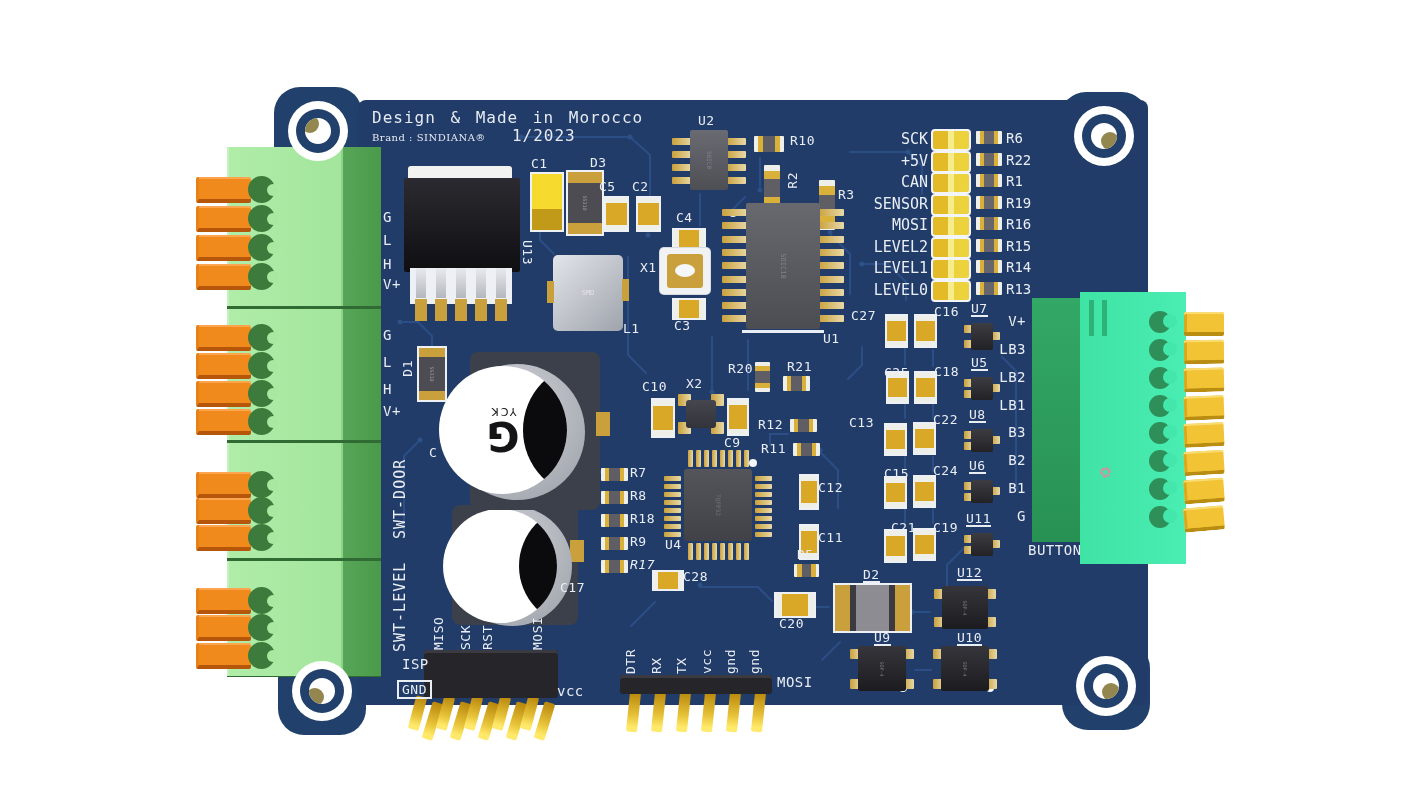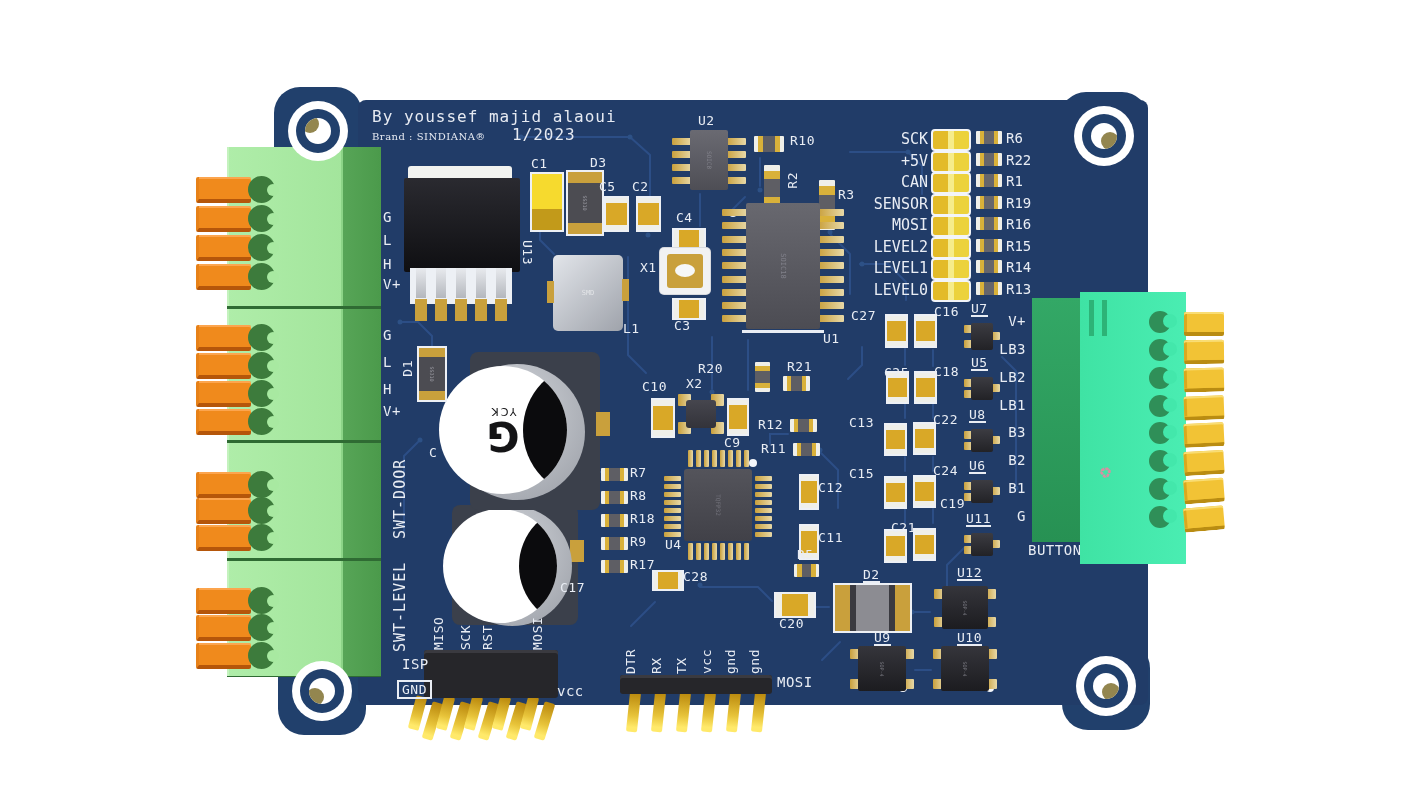--- a/index.html
+++ b/index.html
@@ -112,21 +112,21 @@
     <g fill="#F4F6FA">
       <circle cx="733" cy="213" r="4"></circle>
         <circle cx="427" cy="291" r="4.5"></circle>
         <circle cx="753" cy="463" r="4"></circle>
       <circle cx="903" cy="688" r="4"></circle>
         <circle cx="990" cy="688" r="4"></circle>
     </g>
   </svg>
 
   <div class="titleblock">
-    <div class="l2">By youssef majid alaoui</div>
+    <div class="l1">Design &amp; Made in Morocco</div>
     <div class="l3">
       <span class="brand">Brand : SINDIANA®</span><span class="date">1/2023</span>
     </div>
   </div>
 
   <div class="abs" style="left:0;top:0;z-index:20;">
     <div class="abs" style="left:408px;top:166px;width:104px;height:13px;background:#F2F3F0;border-radius:3px 3px 0 0;"></div>
     <div class="abs" style="left:404px;top:178px;width:116px;height:94px;background:linear-gradient(180deg,#2A2A30,#0F0F12);border-radius:2px;"></div>
     <div class="abs" style="left:410px;top:268px;width:102px;height:36px;background:#EDF0F5;"></div>
     <div id="u13-legs">
@@ -283,21 +283,21 @@
         <div class="abs" style="position: absolute; left: 0px; top: 0px; width: 13px; height: 12px; background: linear-gradient(90deg, rgb(201, 160, 60), rgb(232, 217, 168)); border-radius: 1px;"></div>
         <div class="abs" style="position: absolute; left: 33px; top: 0px; width: 13px; height: 12px; background: linear-gradient(90deg, rgb(201, 160, 60), rgb(232, 217, 168)); border-radius: 1px;"></div>
         <div class="abs" style="position: absolute; left: 0px; top: 28px; width: 13px; height: 12px; background: linear-gradient(90deg, rgb(201, 160, 60), rgb(232, 217, 168)); border-radius: 1px;"></div>
         <div class="abs" style="position: absolute; left: 33px; top: 28px; width: 13px; height: 12px; background: linear-gradient(90deg, rgb(201, 160, 60), rgb(232, 217, 168)); border-radius: 1px;"></div>
         <div class="abs" style="position: absolute; left: 8px; top: 6px; width: 30px; height: 28px; background: linear-gradient(rgb(70, 70, 78), rgb(51, 51, 58)); border-radius: 3px;"></div>
       </div>
       <span class="sk" style="left: 686px; top: 377px;">X2</span>
       <div class="abs" style="position: absolute; left: 727px; top: 398px; width: 18px; height: 34px; z-index: 30; border: 2px solid rgb(237, 240, 245); background: linear-gradient(rgb(239, 239, 233) 0px, rgb(239, 239, 233) 16%, rgb(217, 168, 39) 16%, rgb(217, 168, 39) 84%, rgb(239, 239, 233) 84%);"></div>
       <span class="sk" style="left: 724px; top: 436px;">C9</span>
       <div class="abs" style="position: absolute; left: 755px; top: 362px; width: 15px; height: 30px; z-index: 30; background: linear-gradient(rgb(239, 239, 233) 0px, rgb(239, 239, 233) 13%, rgb(217, 177, 58) 13%, rgb(217, 177, 58) 30%, rgb(94, 94, 100) 30%, rgb(94, 94, 100) 70%, rgb(217, 177, 58) 70%, rgb(217, 177, 58) 87%, rgb(239, 239, 233) 87%); border-radius: 1px;"></div>
-      <span class="sk" style="left: 698px; top: 362px;">R20</span>
+      <span class="sk" style="left: 728px; top: 362px;">R20</span>
       <div class="abs" style="position: absolute; left: 783px; top: 376px; width: 27px; height: 15px; z-index: 30; background: linear-gradient(90deg, rgb(239, 239, 233) 0px, rgb(239, 239, 233) 13%, rgb(217, 177, 58) 13%, rgb(217, 177, 58) 30%, rgb(94, 94, 100) 30%, rgb(94, 94, 100) 70%, rgb(217, 177, 58) 70%, rgb(217, 177, 58) 87%, rgb(239, 239, 233) 87%); border-radius: 1px;"></div>
       <span class="sk" style="left: 787px; top: 360px;">R21</span>
       <div class="abs" style="position: absolute; left: 790px; top: 419px; width: 27px; height: 13px; z-index: 30; background: linear-gradient(90deg, rgb(239, 239, 233) 0px, rgb(239, 239, 233) 13%, rgb(217, 177, 58) 13%, rgb(217, 177, 58) 30%, rgb(94, 94, 100) 30%, rgb(94, 94, 100) 70%, rgb(217, 177, 58) 70%, rgb(217, 177, 58) 87%, rgb(239, 239, 233) 87%); border-radius: 1px;"></div>
       <span class="sk" style="left: 758px; top: 418px;">R12</span>
       <div class="abs" style="position: absolute; left: 793px; top: 443px; width: 27px; height: 13px; z-index: 30; background: linear-gradient(90deg, rgb(239, 239, 233) 0px, rgb(239, 239, 233) 13%, rgb(217, 177, 58) 13%, rgb(217, 177, 58) 30%, rgb(94, 94, 100) 30%, rgb(94, 94, 100) 70%, rgb(217, 177, 58) 70%, rgb(217, 177, 58) 87%, rgb(239, 239, 233) 87%); border-radius: 1px;"></div>
       <span class="sk" style="left: 761px; top: 442px;">R11</span>
       <div class="abs" style="position: absolute; left: 664px; top: 450px; width: 108px; height: 110px; z-index: 30;">
         <div class="abs" style="position: absolute; left: 24px; top: 0px; width: 5px; height: 17px; background: linear-gradient(90deg, rgb(201, 160, 60), rgb(232, 217, 168)); border-radius: 1px;"></div>
         <div class="abs" style="position: absolute; left: 24px; top: 93px; width: 5px; height: 17px; background: linear-gradient(90deg, rgb(201, 160, 60), rgb(232, 217, 168)); border-radius: 1px;"></div>
         <div class="abs" style="position: absolute; left: 0px; top: 26px; width: 17px; height: 5px; background: linear-gradient(90deg, rgb(201, 160, 60), rgb(232, 217, 168)); border-radius: 1px;"></div>
@@ -337,21 +337,21 @@
       <span class="sk" style="left: 665px; top: 538px;">U4</span>
       <div class="abs" style="position: absolute; left: 601px; top: 468px; width: 27px; height: 13px; z-index: 30; background: linear-gradient(90deg, rgb(239, 239, 233) 0px, rgb(239, 239, 233) 13%, rgb(217, 177, 58) 13%, rgb(217, 177, 58) 30%, rgb(94, 94, 100) 30%, rgb(94, 94, 100) 70%, rgb(217, 177, 58) 70%, rgb(217, 177, 58) 87%, rgb(239, 239, 233) 87%); border-radius: 1px;"></div>
       <span class="sk" style="left: 630px; top: 466px;">R7</span>
       <div class="abs" style="position: absolute; left: 601px; top: 491px; width: 27px; height: 13px; z-index: 30; background: linear-gradient(90deg, rgb(239, 239, 233) 0px, rgb(239, 239, 233) 13%, rgb(217, 177, 58) 13%, rgb(217, 177, 58) 30%, rgb(94, 94, 100) 30%, rgb(94, 94, 100) 70%, rgb(217, 177, 58) 70%, rgb(217, 177, 58) 87%, rgb(239, 239, 233) 87%); border-radius: 1px;"></div>
       <span class="sk" style="left: 630px; top: 489px;">R8</span>
       <div class="abs" style="position: absolute; left: 601px; top: 514px; width: 27px; height: 13px; z-index: 30; background: linear-gradient(90deg, rgb(239, 239, 233) 0px, rgb(239, 239, 233) 13%, rgb(217, 177, 58) 13%, rgb(217, 177, 58) 30%, rgb(94, 94, 100) 30%, rgb(94, 94, 100) 70%, rgb(217, 177, 58) 70%, rgb(217, 177, 58) 87%, rgb(239, 239, 233) 87%); border-radius: 1px;"></div>
       <span class="sk" style="left: 630px; top: 512px;">R18</span>
       <div class="abs" style="position: absolute; left: 601px; top: 537px; width: 27px; height: 13px; z-index: 30; background: linear-gradient(90deg, rgb(239, 239, 233) 0px, rgb(239, 239, 233) 13%, rgb(217, 177, 58) 13%, rgb(217, 177, 58) 30%, rgb(94, 94, 100) 30%, rgb(94, 94, 100) 70%, rgb(217, 177, 58) 70%, rgb(217, 177, 58) 87%, rgb(239, 239, 233) 87%); border-radius: 1px;"></div>
       <span class="sk" style="left: 630px; top: 535px;">R9</span>
       <div class="abs" style="position: absolute; left: 601px; top: 560px; width: 27px; height: 13px; z-index: 30; background: linear-gradient(90deg, rgb(239, 239, 233) 0px, rgb(239, 239, 233) 13%, rgb(217, 177, 58) 13%, rgb(217, 177, 58) 30%, rgb(94, 94, 100) 30%, rgb(94, 94, 100) 70%, rgb(217, 177, 58) 70%, rgb(217, 177, 58) 87%, rgb(239, 239, 233) 87%); border-radius: 1px;"></div>
-      <span class="sk" style="left: 630px; top: 558px;">R17</span>
+      <span class="sk" style="left: 630px; top: 558px; font-style: italic;">R17</span>
       <div class="abs" style="position: absolute; left: 652px; top: 570px; width: 28px; height: 17px; z-index: 30; border: 2px solid rgb(237, 240, 245); background: linear-gradient(90deg, rgb(239, 239, 233) 0px, rgb(239, 239, 233) 16%, rgb(217, 168, 39) 16%, rgb(217, 168, 39) 50%, rgb(233, 199, 90) 50%, rgb(217, 168, 39) 50%, rgb(217, 168, 39) 84%, rgb(239, 239, 233) 84%);"></div>
       <span class="sk" style="left: 683px; top: 570px;">C28</span>
       <div class="abs" style="position: absolute; left: 799px; top: 474px; width: 16px; height: 32px; z-index: 30; border: 2px solid rgb(237, 240, 245); background: linear-gradient(rgb(239, 239, 233) 0px, rgb(239, 239, 233) 16%, rgb(217, 168, 39) 16%, rgb(217, 168, 39) 84%, rgb(239, 239, 233) 84%);"></div>
       <span class="sk" style="left: 818px; top: 481px;">C12</span>
       <div class="abs" style="position: absolute; left: 799px; top: 524px; width: 16px; height: 32px; z-index: 30; border: 2px solid rgb(237, 240, 245); background: linear-gradient(rgb(239, 239, 233) 0px, rgb(239, 239, 233) 16%, rgb(217, 168, 39) 16%, rgb(217, 168, 39) 84%, rgb(239, 239, 233) 84%);"></div>
       <span class="sk" style="left: 818px; top: 531px;">C11</span>
       <div class="abs" style="position: absolute; left: 794px; top: 564px; width: 25px; height: 13px; z-index: 30; background: linear-gradient(90deg, rgb(239, 239, 233) 0px, rgb(239, 239, 233) 13%, rgb(217, 177, 58) 13%, rgb(217, 177, 58) 30%, rgb(94, 94, 100) 30%, rgb(94, 94, 100) 70%, rgb(217, 177, 58) 70%, rgb(217, 177, 58) 87%, rgb(239, 239, 233) 87%); border-radius: 1px;"></div>
       <span class="sk" style="left: 797px; top: 548px;">R5</span>
       <div class="abs" style="position: absolute; left: 774px; top: 592px; width: 38px; height: 22px; z-index: 30; border: 2px solid rgb(237, 240, 245); background: linear-gradient(90deg, rgb(239, 239, 233) 0px, rgb(239, 239, 233) 16%, rgb(217, 168, 39) 16%, rgb(217, 168, 39) 50%, rgb(233, 199, 90) 50%, rgb(217, 168, 39) 50%, rgb(217, 168, 39) 84%, rgb(239, 239, 233) 84%);"></div>
       <span class="sk" style="left: 779px; top: 617px;">C20</span>
@@ -414,34 +414,34 @@
       <div class="abs" style="position: absolute; left: 913px; top: 422px; width: 19px; height: 29px; z-index: 30; border: 2px solid rgb(237, 240, 245); background: linear-gradient(rgb(239, 239, 233) 0px, rgb(239, 239, 233) 16%, rgb(217, 168, 39) 16%, rgb(217, 168, 39) 84%, rgb(239, 239, 233) 84%);"></div>
       <span class="sk" style="left: 933px; top: 413px;">C22</span>
       <div class="abs" style="position: absolute; left: 966px; top: 426px; width: 32px; height: 30px; z-index: 30;">
         <div class="abs" style="position: absolute; left: -2px; top: 5px; width: 9px; height: 8px; background: linear-gradient(90deg, rgb(201, 160, 60), rgb(232, 217, 168)); border-radius: 1px;"></div>
         <div class="abs" style="position: absolute; left: -2px; top: 16px; width: 9px; height: 8px; background: linear-gradient(90deg, rgb(201, 160, 60), rgb(232, 217, 168)); border-radius: 1px;"></div>
         <div class="abs" style="position: absolute; left: 25px; top: 10px; width: 9px; height: 8px; background: linear-gradient(90deg, rgb(201, 160, 60), rgb(232, 217, 168)); border-radius: 1px;"></div>
         <div class="abs" style="position: absolute; left: 5px; top: 3px; width: 22px; height: 23px; background: linear-gradient(rgb(60, 60, 66), rgb(34, 34, 38)); border-radius: 2px;"></div>
       </div>
       <span class="sk" style="left: 969px; top: 408px; border-bottom: 2px solid rgb(233, 237, 244);">U8</span>
       <div class="abs" style="position: absolute; left: 884px; top: 476px; width: 19px; height: 29px; z-index: 30; border: 2px solid rgb(237, 240, 245); background: linear-gradient(rgb(239, 239, 233) 0px, rgb(239, 239, 233) 16%, rgb(217, 168, 39) 16%, rgb(217, 168, 39) 84%, rgb(239, 239, 233) 84%);"></div>
-      <span class="sk" style="left: 849px; top: 467px;">C15</span>
+      <span class="sk" style="left: 884px; top: 467px;">C15</span>
       <div class="abs" style="position: absolute; left: 913px; top: 475px; width: 19px; height: 29px; z-index: 30; border: 2px solid rgb(237, 240, 245); background: linear-gradient(rgb(239, 239, 233) 0px, rgb(239, 239, 233) 16%, rgb(217, 168, 39) 16%, rgb(217, 168, 39) 84%, rgb(239, 239, 233) 84%);"></div>
       <span class="sk" style="left: 933px; top: 464px;">C24</span>
       <div class="abs" style="position: absolute; left: 966px; top: 477px; width: 32px; height: 30px; z-index: 30;">
         <div class="abs" style="position: absolute; left: -2px; top: 5px; width: 9px; height: 8px; background: linear-gradient(90deg, rgb(201, 160, 60), rgb(232, 217, 168)); border-radius: 1px;"></div>
         <div class="abs" style="position: absolute; left: -2px; top: 16px; width: 9px; height: 8px; background: linear-gradient(90deg, rgb(201, 160, 60), rgb(232, 217, 168)); border-radius: 1px;"></div>
         <div class="abs" style="position: absolute; left: 25px; top: 10px; width: 9px; height: 8px; background: linear-gradient(90deg, rgb(201, 160, 60), rgb(232, 217, 168)); border-radius: 1px;"></div>
         <div class="abs" style="position: absolute; left: 5px; top: 3px; width: 22px; height: 23px; background: linear-gradient(rgb(60, 60, 66), rgb(34, 34, 38)); border-radius: 2px;"></div>
       </div>
       <span class="sk" style="left: 969px; top: 459px; border-bottom: 2px solid rgb(233, 237, 244);">U6</span>
       <div class="abs" style="position: absolute; left: 884px; top: 529px; width: 19px; height: 30px; z-index: 30; border: 2px solid rgb(237, 240, 245); background: linear-gradient(rgb(239, 239, 233) 0px, rgb(239, 239, 233) 16%, rgb(217, 168, 39) 16%, rgb(217, 168, 39) 84%, rgb(239, 239, 233) 84%);"></div>
       <span class="sk" style="left: 891px; top: 521px;">C21</span>
       <div class="abs" style="position: absolute; left: 913px; top: 528px; width: 19px; height: 29px; z-index: 30; border: 2px solid rgb(237, 240, 245); background: linear-gradient(rgb(239, 239, 233) 0px, rgb(239, 239, 233) 16%, rgb(217, 168, 39) 16%, rgb(217, 168, 39) 84%, rgb(239, 239, 233) 84%);"></div>
-      <span class="sk" style="left: 933px; top: 497px; margin-left: 7px;">C19</span>
+      <span class="sk" style="left: 933px; top: 521px;">C19</span>
       <div class="abs" style="position: absolute; left: 966px; top: 530px; width: 32px; height: 30px; z-index: 30;">
         <div class="abs" style="position: absolute; left: -2px; top: 5px; width: 9px; height: 8px; background: linear-gradient(90deg, rgb(201, 160, 60), rgb(232, 217, 168)); border-radius: 1px;"></div>
         <div class="abs" style="position: absolute; left: -2px; top: 16px; width: 9px; height: 8px; background: linear-gradient(90deg, rgb(201, 160, 60), rgb(232, 217, 168)); border-radius: 1px;"></div>
         <div class="abs" style="position: absolute; left: 25px; top: 10px; width: 9px; height: 8px; background: linear-gradient(90deg, rgb(201, 160, 60), rgb(232, 217, 168)); border-radius: 1px;"></div>
         <div class="abs" style="position: absolute; left: 5px; top: 3px; width: 22px; height: 23px; background: linear-gradient(rgb(60, 60, 66), rgb(34, 34, 38)); border-radius: 2px;"></div>
       </div>
       <span class="sk" style="left: 966px; top: 512px; border-bottom: 2px solid rgb(233, 237, 244);">U11</span>
     </div>
 
   <span class="sk" style="left:1028px;top:543px;font-size:14px;z-index:50;">BUTTONS</span>

